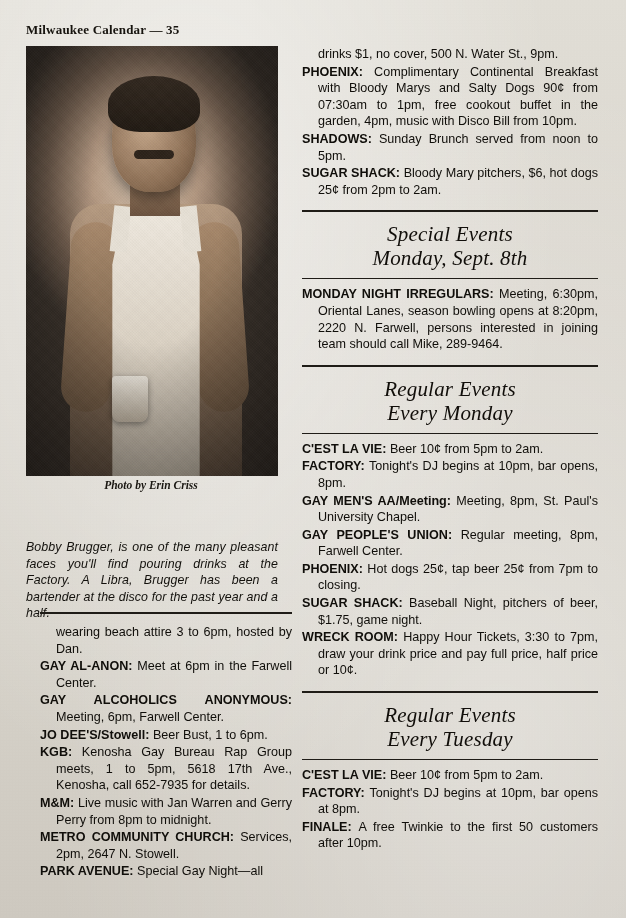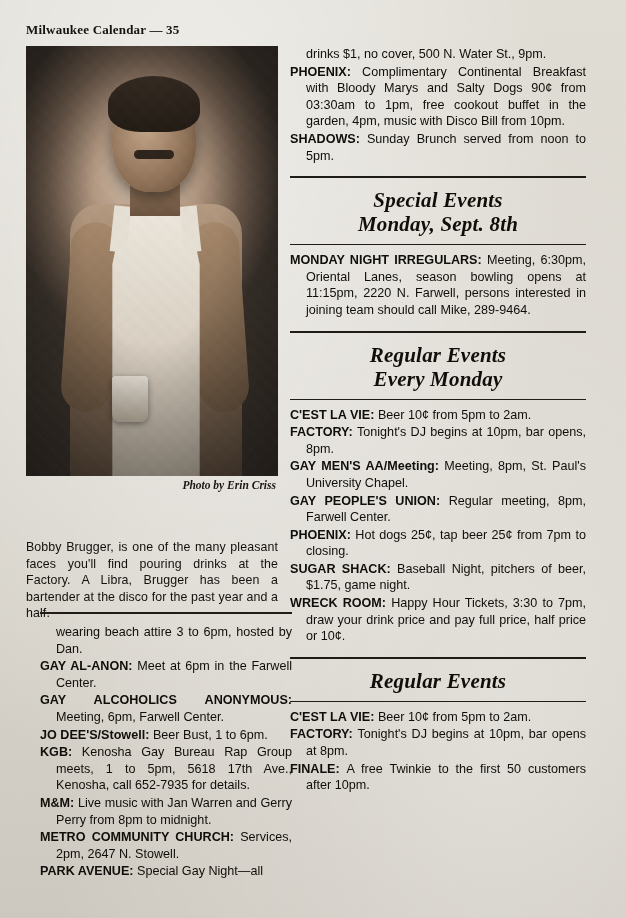--- a/index.html
+++ b/index.html
@@ -157,30 +157,31 @@
   .ph-grain {
     position: absolute;
     inset: 0;
     opacity: 0.28;
     background-image:
       repeating-linear-gradient(45deg, rgba(255,255,255,0.05) 0 1px, rgba(0,0,0,0.05) 1px 2px),
       repeating-linear-gradient(-45deg, rgba(255,255,255,0.04) 0 1px, rgba(0,0,0,0.04) 1px 2px);
   }
 
   .photo-credit {
-    text-align: right;
+    text-align: center;
     font-family: "Liberation Serif", serif;
     font-style: italic;
     font-weight: bold;
     font-size: 11.5px;
     color: #1b1813;
     margin: 3px 2px 2px 0;
   }
   .caption {
     font-family: "Liberation Sans", sans-serif;
+    font-style: italic;
     font-size: 12.4px;
     line-height: 16.5px;
     color: #14120e;
     text-align: justify;
     letter-spacing: 0.1px;
     margin-top: 48px;
   }
 
   .rule {
     border: 0;
@@ -210,28 +211,28 @@
     padding-left: 16px;
     text-indent: 0;
   }
   .venue {
     font-weight: bold;
   }
 
   
   .col-right {
     position: absolute;
-    left: 290px;
+    left: 302px;
     top: 46px;
     width: 296px;
   }
   .sect-head {
     font-family: "Liberation Serif", serif;
     font-style: italic;
-    font-weight: bold;
+    font-weight: normal;
     font-size: 21px;
     line-height: 24px;
     color: #120f0b;
     text-align: center;
     margin: 4px 0 8px 0;
     letter-spacing: 0.2px;
   }
   .sect-head .l2 { display: block; }
 
   .left-lower {
@@ -281,51 +282,53 @@
         <p class="entry"><span class="venue">KGB: </span><span>Kenosha Gay Bureau Rap Group meets, 1 to 5pm, 5618 17th Ave., Kenosha, call 652-7935 for details.</span></p>
         <p class="entry"><span class="venue">M&amp;M: </span><span>Live music with Jan Warren and Gerry Perry from 8pm to midnight.</span></p>
         <p class="entry"><span class="venue">METRO COMMUNITY CHURCH: </span><span>Services, 2pm, 2647 N. Stowell.</span></p>
         <p class="entry"><span class="venue">PARK AVENUE: </span><span>Special Gay Night—all</span></p>
       </div>
   </div>
 
   <div class="col-right">
     <div class="listing" id="right-continued">
         <p class="entry cont"><span>drinks $1, no cover, 500 N. Water St., 9pm.</span></p>
-        <p class="entry"><span class="venue">PHOENIX: </span><span>Complimentary Continental Breakfast with Bloody Marys and Salty Dogs 90¢ from 03:30am to 1pm, free cookout buffet in the garden, 4pm, music with Disco Bill from 10pm.</span></p>
+        <p class="entry"><span class="venue">PHOENIX: </span><span>Complimentary Continental Breakfast with Bloody Marys and Salty Dogs 90¢ from 07:30am to 1pm, free cookout buffet in the garden, 4pm, music with Disco Bill from 10pm.</span></p>
         <p class="entry"><span class="venue">SHADOWS: </span><span>Sunday Brunch served from noon to 5pm.</span></p>
+        <p class="entry"><span class="venue">SUGAR SHACK: </span><span>Bloody Mary pitchers, $6, hot dogs 25¢ from 2pm to 2am.</span></p>
       </div>
     <div id="right-sections">
         <hr class="rule">
         <div class="sect-head">
           <span class="l2">Special Events</span>
           <span class="l2">Monday, Sept. 8th</span>
         </div>
         <hr class="rule-thin">
         <div class="listing">
-          <p class="entry"><span class="venue">MONDAY NIGHT IRREGULARS: </span><span>Meeting, 6:30pm, Oriental Lanes, season bowling opens at 11:15pm, 2220 N. Farwell, persons interested in joining team should call Mike, 289-9464.</span></p>
+          <p class="entry"><span class="venue">MONDAY NIGHT IRREGULARS: </span><span>Meeting, 6:30pm, Oriental Lanes, season bowling opens at 8:20pm, 2220 N. Farwell, persons interested in joining team should call Mike, 289-9464.</span></p>
         </div>
         <hr class="rule">
         <div class="sect-head">
           <span class="l2">Regular Events</span>
           <span class="l2">Every Monday</span>
         </div>
         <hr class="rule-thin">
         <div class="listing">
           <p class="entry"><span class="venue">C'EST LA VIE: </span><span>Beer 10¢ from 5pm to 2am.</span></p>
           <p class="entry"><span class="venue">FACTORY: </span><span>Tonight's DJ begins at 10pm, bar opens, 8pm.</span></p>
           <p class="entry"><span class="venue">GAY MEN'S AA/Meeting: </span><span>Meeting, 8pm, St. Paul's University Chapel.</span></p>
           <p class="entry"><span class="venue">GAY PEOPLE'S UNION: </span><span>Regular meeting, 8pm, Farwell Center.</span></p>
           <p class="entry"><span class="venue">PHOENIX: </span><span>Hot dogs 25¢, tap beer 25¢ from 7pm to closing.</span></p>
           <p class="entry"><span class="venue">SUGAR SHACK: </span><span>Baseball Night, pitchers of beer, $1.75, game night.</span></p>
           <p class="entry"><span class="venue">WRECK ROOM: </span><span>Happy Hour Tickets, 3:30 to 7pm, draw your drink price and pay full price, half price or 10¢.</span></p>
         </div>
         <hr class="rule">
         <div class="sect-head">
           <span class="l2">Regular Events</span>
+          <span class="l2">Every Tuesday</span>
         </div>
         <hr class="rule-thin">
         <div class="listing">
           <p class="entry"><span class="venue">C'EST LA VIE: </span><span>Beer 10¢ from 5pm to 2am.</span></p>
           <p class="entry"><span class="venue">FACTORY: </span><span>Tonight's DJ begins at 10pm, bar opens at 8pm.</span></p>
           <p class="entry"><span class="venue">FINALE: </span><span>A free Twinkie to the first 50 customers after 10pm.</span></p>
         </div>
       </div>
   </div>
 

